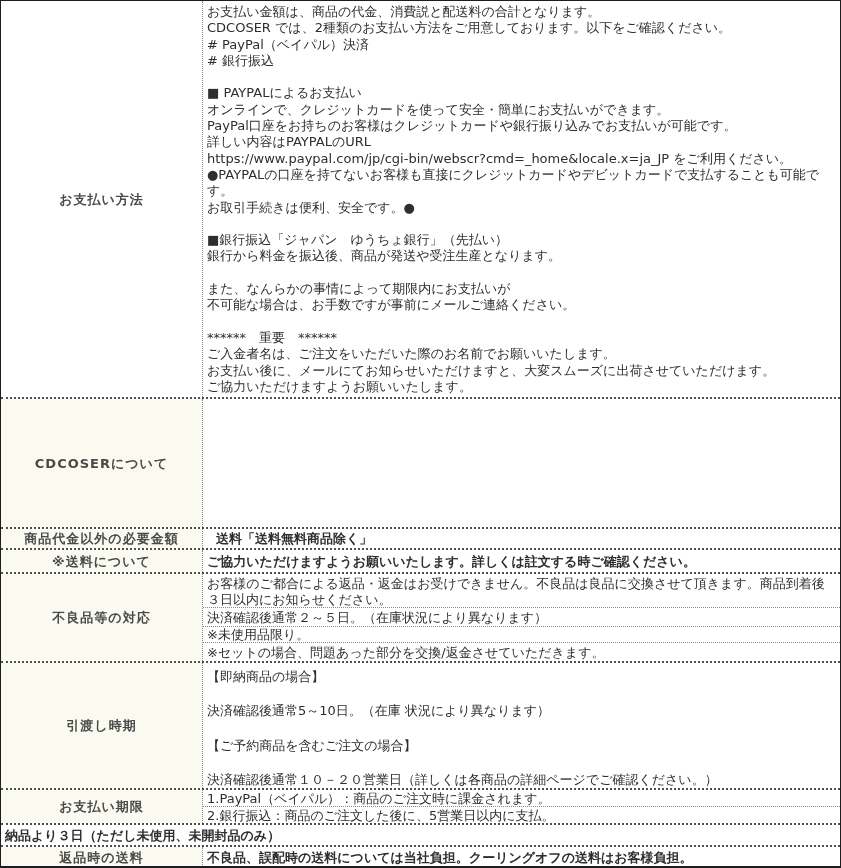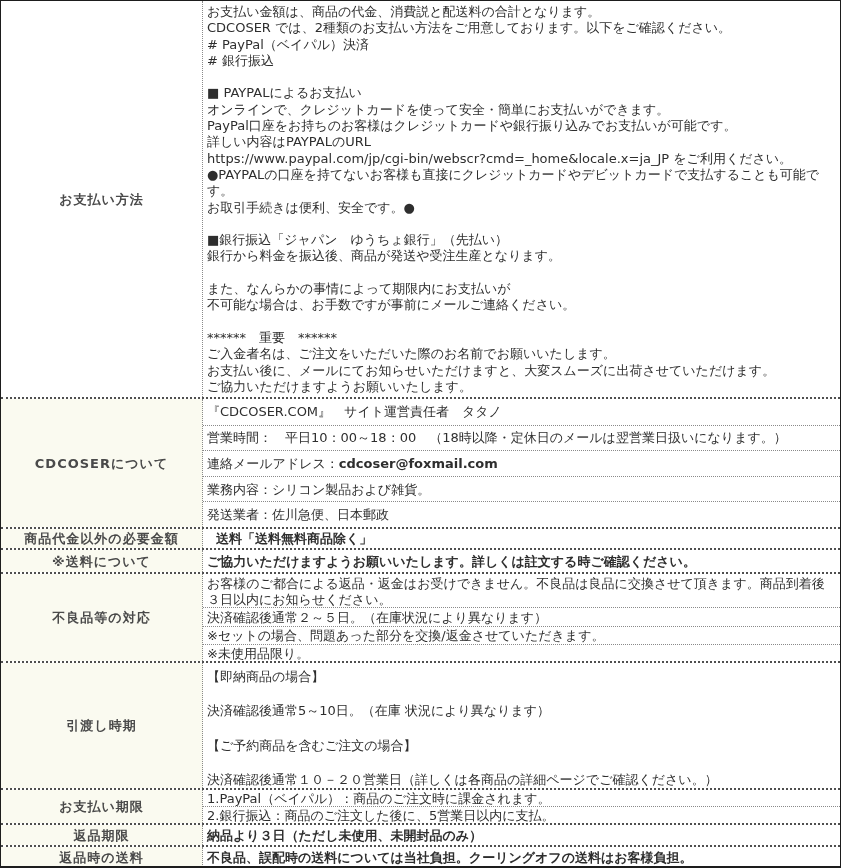--- a/index.html
+++ b/index.html
@@ -93,30 +93,20 @@
 
 ******　重要　******
 ご入金者名は、ご注文をいただいた際のお名前でお願いいたします。
 お支払い後に、メールにてお知らせいただけますと、大変スムーズに出荷させていただけます。
 ご協力いただけますようお願いいたします。</div>
     </div>
   </div>
 
   <div class="section h-s2">
     <div class="label-cell">CDCOSERについて</div>
-    <div class="content-cell">
-      <div class="subrow r26">『CDCOSER.COM』　サイト運営責任者　タタノ</div>
-      <div class="subrow r26">営業時間：　平日10：00～18：00　（18時以降・定休日のメールは翌営業日扱いになります。）</div>
-      <div class="subrow r26">
-          <span>連絡メールアドレス：</span>
-          <span class="em-bold">cdcoser@foxmail.com</span>
-        </div>
-      <div class="subrow r26">業務内容：シリコン製品および雑貨。</div>
-      <div class="subrow r26">発送業者：佐川急便、日本郵政</div>
-    </div>
   </div>
 
   <div class="section h-s3">
     <div class="label-cell">商品代金以外の必要金額</div>
     <div class="content-cell">
       <div class="subrow fill">送料「送料無料商品除く」</div>
     </div>
   </div>
 
   <div class="section h-s4">
@@ -124,22 +114,22 @@
     <div class="content-cell">
       <div class="subrow fill">ご協力いただけますようお願いいたします。詳しくは註文する時ご確認ください。</div>
     </div>
   </div>
 
   <div class="section h-s5">
     <div class="label-cell">不良品等の対応</div>
     <div class="content-cell">
       <div class="subrow multiline r34">お客様のご都合による返品・返金はお受けできません。不良品は良品に交換させて頂きます。商品到着後３日以内にお知らせください。</div>
       <div class="subrow r19">決済確認後通常２～５日。（在庫状況により異なります）</div>
+      <div class="subrow r17">※未使用品限り。</div>
       <div class="subrow r19">※セットの場合、問題あった部分を交換/返金させていただきます。</div>
-      <div class="subrow r17">※未使用品限り。</div>
     </div>
   </div>
 
   <div class="section h-s6">
     <div class="label-cell">引渡し時期</div>
     <div class="content-cell">
       <div class="lines lines-loose">【即納商品の場合】
 
 決済確認後通常5～10日。（在庫 状況により異なります）
 
@@ -151,21 +141,20 @@
 
   <div class="section h-s7">
     <div class="label-cell">お支払い期限</div>
     <div class="content-cell">
       <div class="subrow r17">1.PayPal（ベイパル）：商品のご注文時に課金されます。</div>
       <div class="subrow r18">2.銀行振込：商品のご注文した後に、5営業日以内に支払。</div>
     </div>
   </div>
 
   <div class="section h-s8">
-    <div class="label-cell">返品期限</div>
     <div class="content-cell">
       <div class="subrow fill">納品より３日（ただし未使用、未開封品のみ）</div>
     </div>
   </div>
 
   <div class="section h-s9">
     <div class="label-cell">返品時の送料</div>
     <div class="content-cell">
       <div class="subrow fill">不良品、誤配時の送料については当社負担。クーリングオフの送料はお客様負担。</div>
     </div>

